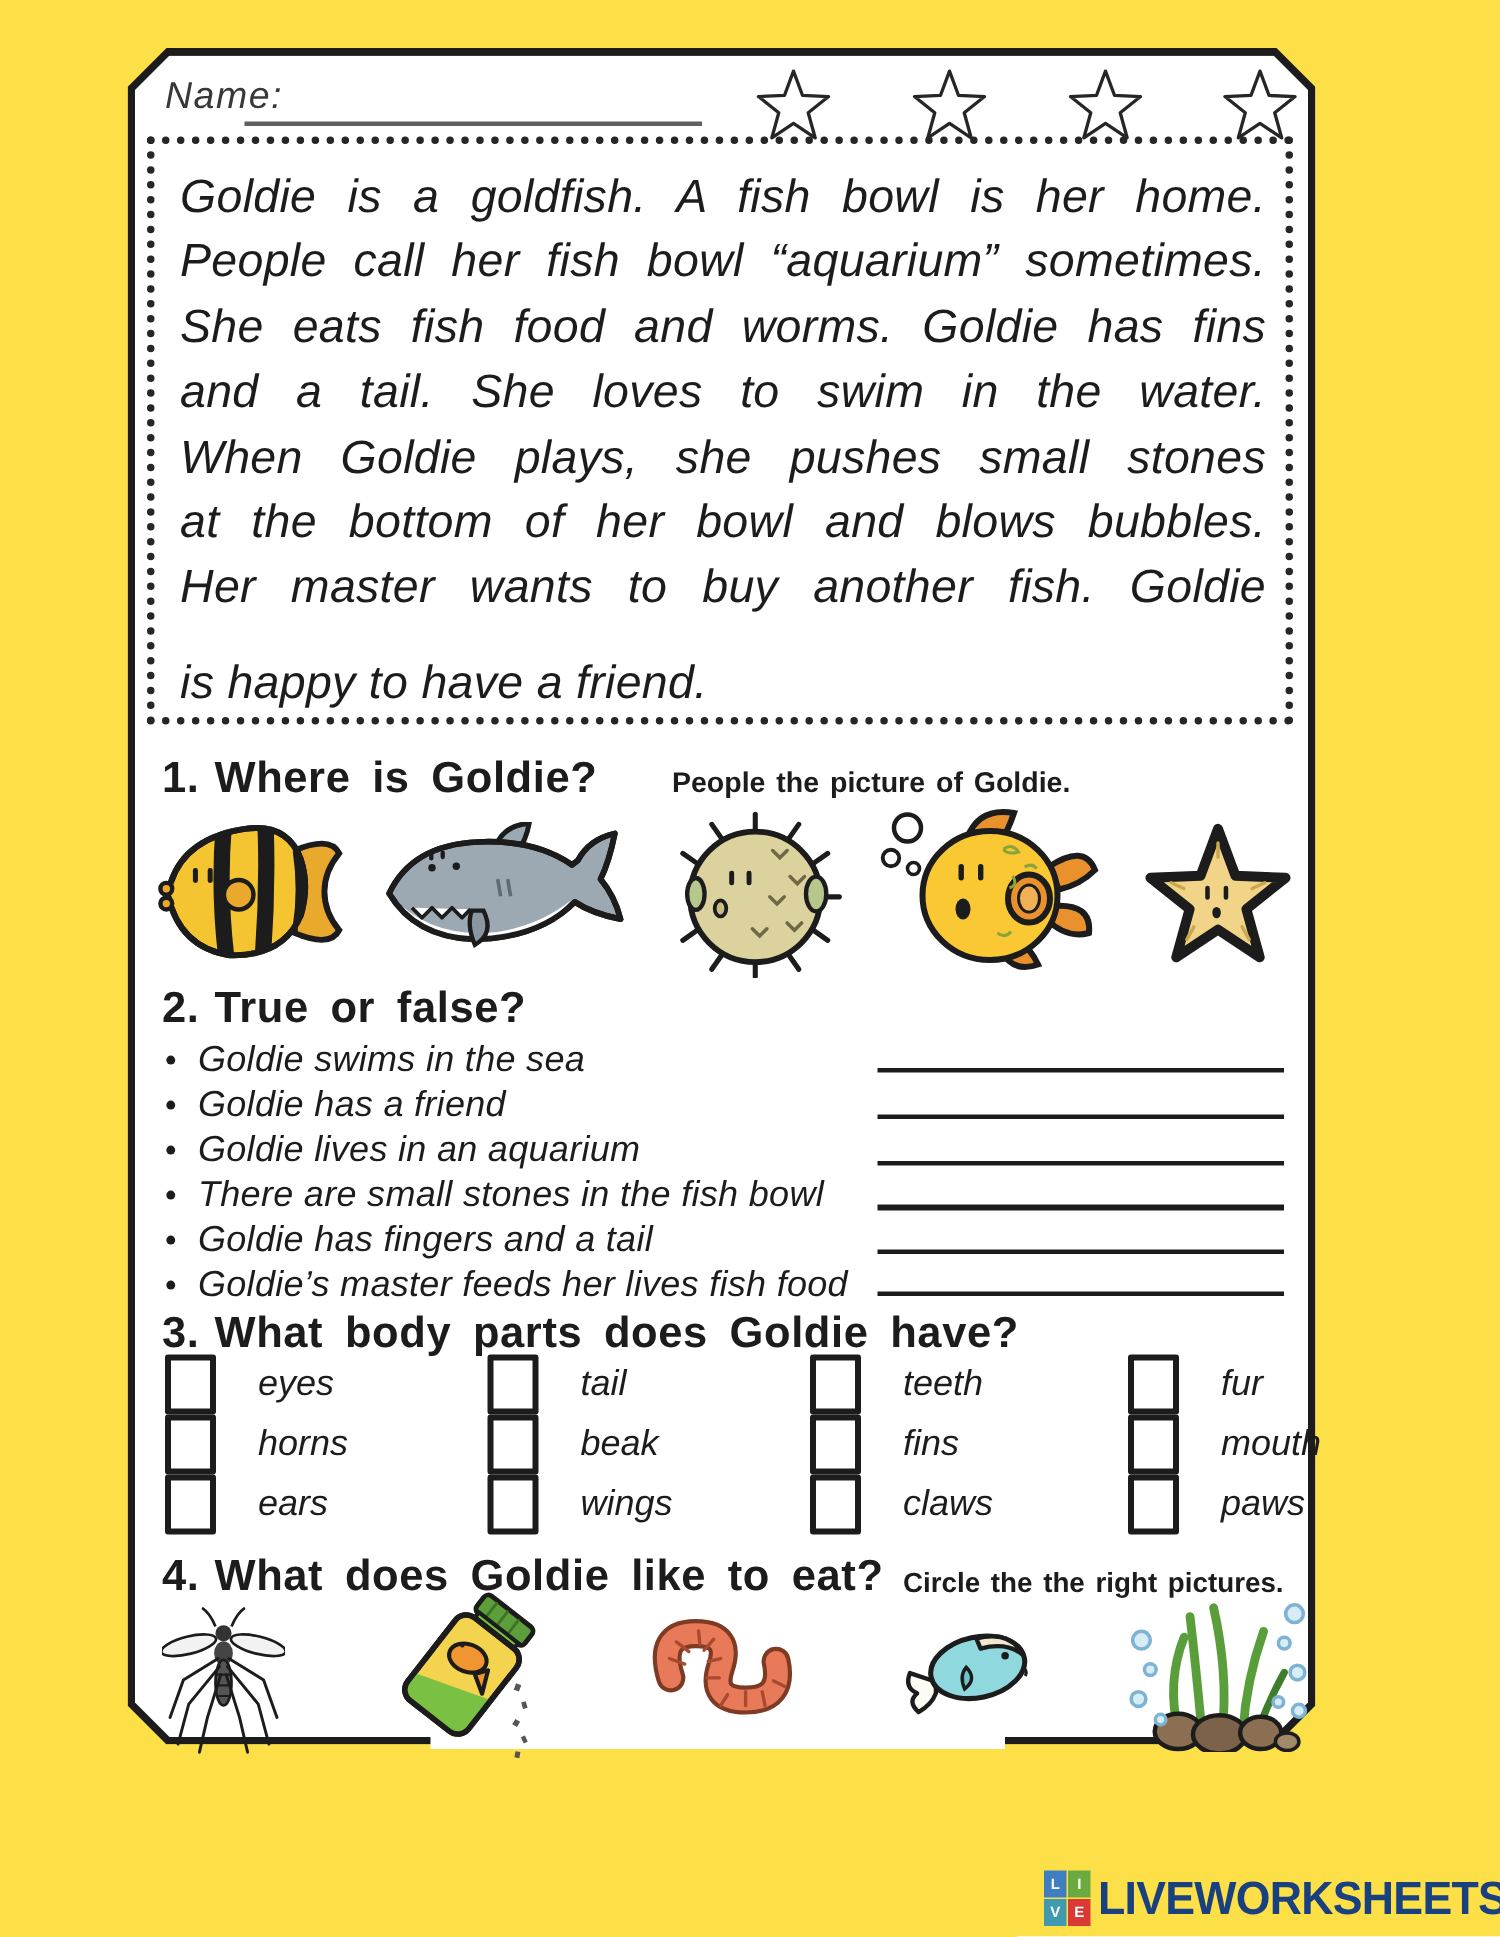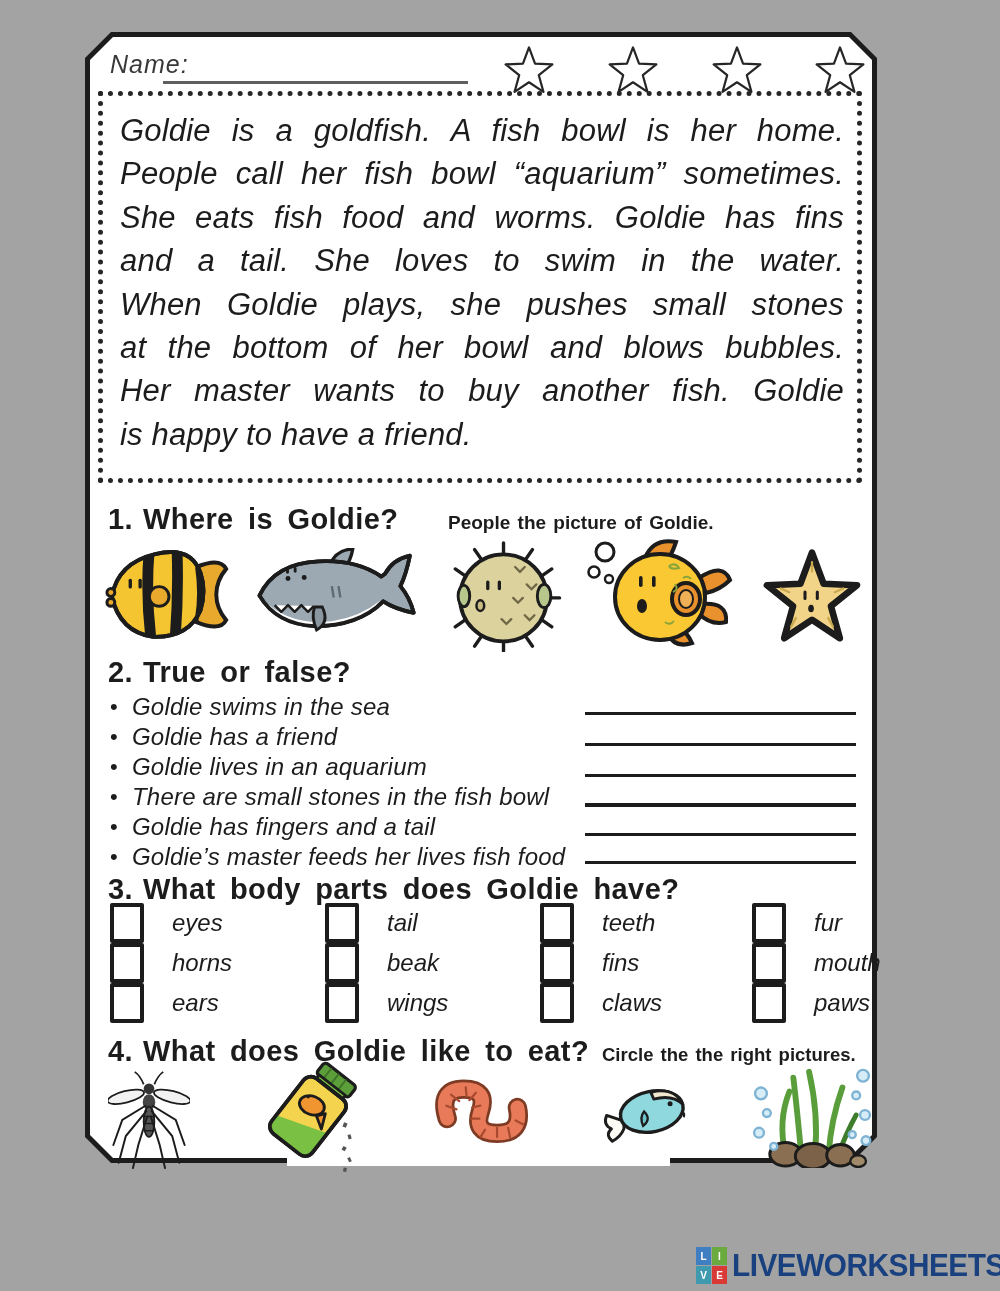--- a/index.html
+++ b/index.html
@@ -1,16 +1,16 @@
 <!DOCTYPE html>
 <html><head>
 <meta charset="utf-8">
 <style>
   html,body{margin:0;padding:0;background:#ffffff;}
-  .canvas{position:relative;width:1000px;height:1291px;background:#a3a3a3;overflow:hidden;
+  .canvas{position:relative;width:1000px;height:1291px;background:#fde047;overflow:hidden;
           font-family:"Liberation Sans","DejaVu Sans",sans-serif;color:#1c1c1c;}
 
   
   .page-octagon{position:absolute;left:85px;top:32px;width:792px;height:1131px;background:#1c1c1c;z-index:1;
      clip-path:polygon(26px 0,766px 0,792px 26px,792px 1105px,766px 1131px,26px 1131px,0 1105px,0 26px);}
   .page-octagon-inner{position:absolute;left:5px;top:5px;width:782px;height:1121px;background:#fff;
      clip-path:polygon(23px 0,759px 0,782px 23px,782px 1098px,759px 1121px,23px 1121px,0 1098px,0 23px);}
   .border-gap{position:absolute;left:287px;top:1154px;width:383px;height:12px;background:#fff;z-index:2;}
 
   .abs{position:absolute;z-index:3;}
@@ -18,21 +18,21 @@
   
   .name-label{left:110px;top:50px;font-size:25px;font-style:italic;color:#383838;letter-spacing:1px;}
   .name-line{left:163px;top:81px;width:305px;height:3px;background:#5f5f5f;}
   .star{width:54px;height:54px;}
 
   
   .passage{left:98px;top:91px;width:764px;height:392px;border:5px dotted #262626;box-sizing:border-box;
            padding:13px 13px 0 17px;}
   .p-line{font-size:31px;font-style:italic;line-height:43.4px;white-space:nowrap;
           text-align:justify;text-align-last:justify;letter-spacing:.2px;}
-  .p-line.last{text-align-last:left;}
+  .p-line.last{text-align-last:left;margin-top:20px;}
 
   
   .q-head{font-weight:700;font-size:29px;letter-spacing:.4px;word-spacing:6px;white-space:nowrap;}
   .q-num{margin-right:10px;}
   .q-inst{font-weight:700;font-size:19px;word-spacing:2px;white-space:nowrap;}
 
   
   .tf-row{position:absolute;left:110px;height:30px;display:flex;align-items:center;z-index:3;}
   .tf-bullet{width:22px;font-size:22px;}
   .tf-text{font-size:24px;font-style:italic;letter-spacing:.2px;white-space:nowrap;}

